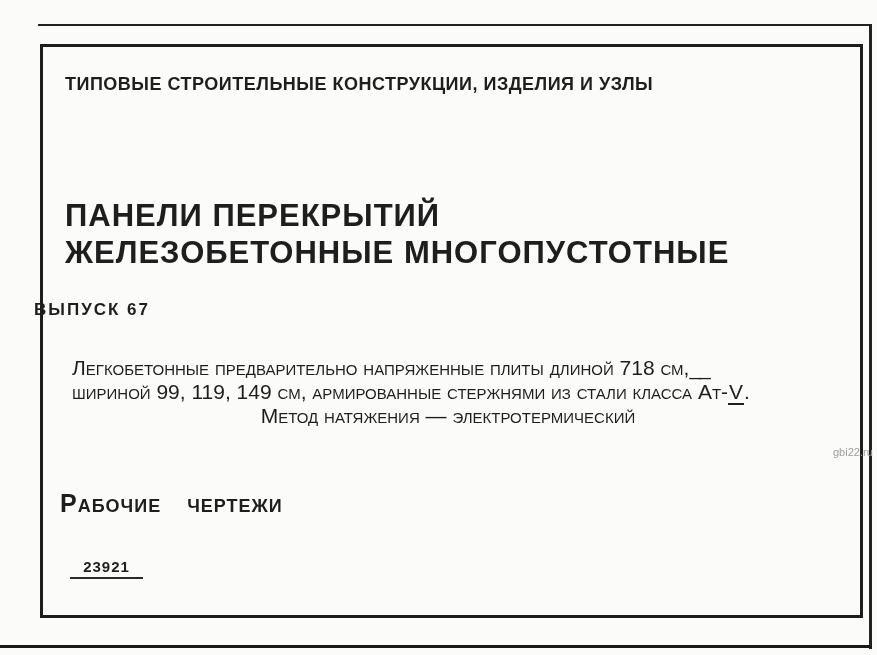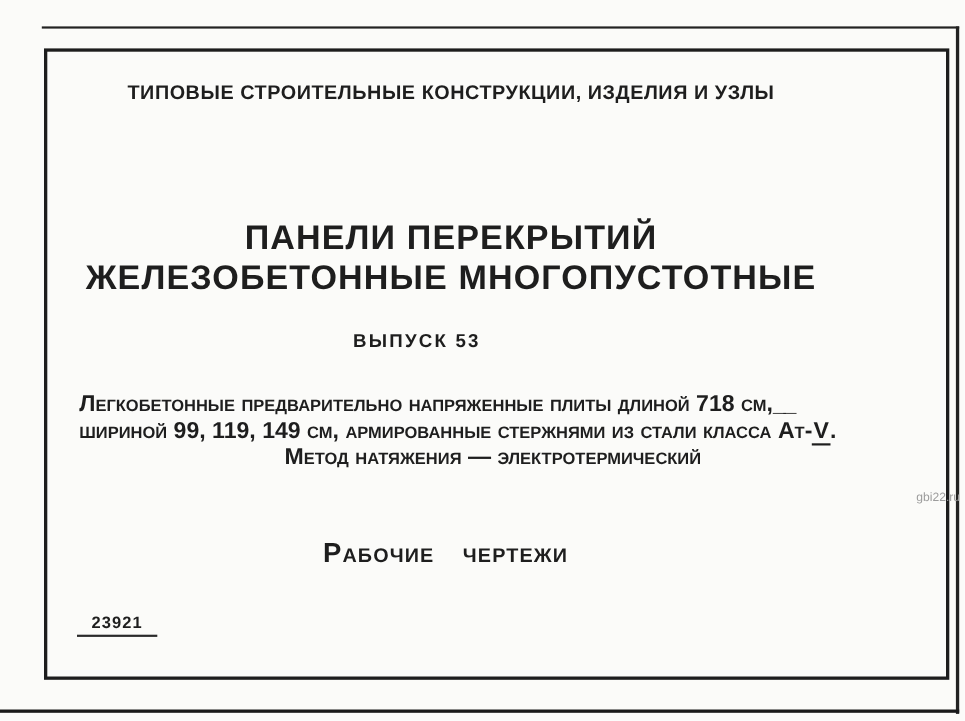--- a/index.html
+++ b/index.html
@@ -30,21 +30,21 @@
   .frame {
     position: absolute; left: 40px; top: 44px;
     width: 823px; height: 574px;
     border: 3px solid #1d1d1d;
     box-sizing: border-box;
   }
 
   
   .block {
     position: absolute; left: 65px; width: 690px;
-    text-align: center; white-space: nowrap;
+    white-space: nowrap;
   }
 
   .doc-category {
     top: 74px;
     font-size: 18px; font-weight: 700; letter-spacing: 0.5px;
   }
 
   .series-line {
     top: 139px;
     font-size: 32px; font-weight: 700; letter-spacing: 2px;
@@ -58,21 +58,21 @@
     line-height: 37px; white-space: normal;
   }
 
   .issue-line {
     top: 300px; left: 34px;
     font-size: 17px; font-weight: 700; letter-spacing: 2px;
   }
 
   .description {
     position: absolute; left: 72px; top: 356px; width: 740px;
-    font-size: 21px; font-weight: 700;
+    font-size: 21px; font-weight: 400;
     font-variant: small-caps;
     line-height: 24px;
     text-align: left; white-space: nowrap;
   }
   .description .line3 { text-align: center; position: relative; left: 6px; }
   .steel-class {
     border-bottom: 2px solid #1e1e1e;
     padding: 0 1px 0 1px;
   }
   .trail-underscore { letter-spacing: -2px; }
@@ -110,21 +110,21 @@
   <div class="frame"></div>
 
   <div class="block doc-category">ТИПОВЫЕ СТРОИТЕЛЬНЫЕ КОНСТРУКЦИИ, ИЗДЕЛИЯ И УЗЛЫ</div>
 
 
   <div class="block main-title">
     <span>ПАНЕЛИ ПЕРЕКРЫТИЙ</span><br>
     <span>ЖЕЛЕЗОБЕТОННЫЕ МНОГОПУСТОТНЫЕ</span>
   </div>
 
-  <div class="block issue-line">ВЫПУСК 53</div>
+  <div class="block issue-line">ВЫПУСК 67</div>
 
   <div class="description">
     <div class="line1">
       <span>Легкобетонные предварительно напряженные плиты длиной 718 см,</span><span class="trail-underscore">__</span>
     </div>
     <div class="line2">
       <span>шириной 99, 119, 149 см, армированные стержнями из стали класса Ат-</span><span class="steel-class">V</span><span>.</span>
     </div>
     <div class="line3">Метод натяжения — электротермический</div>
   </div>

